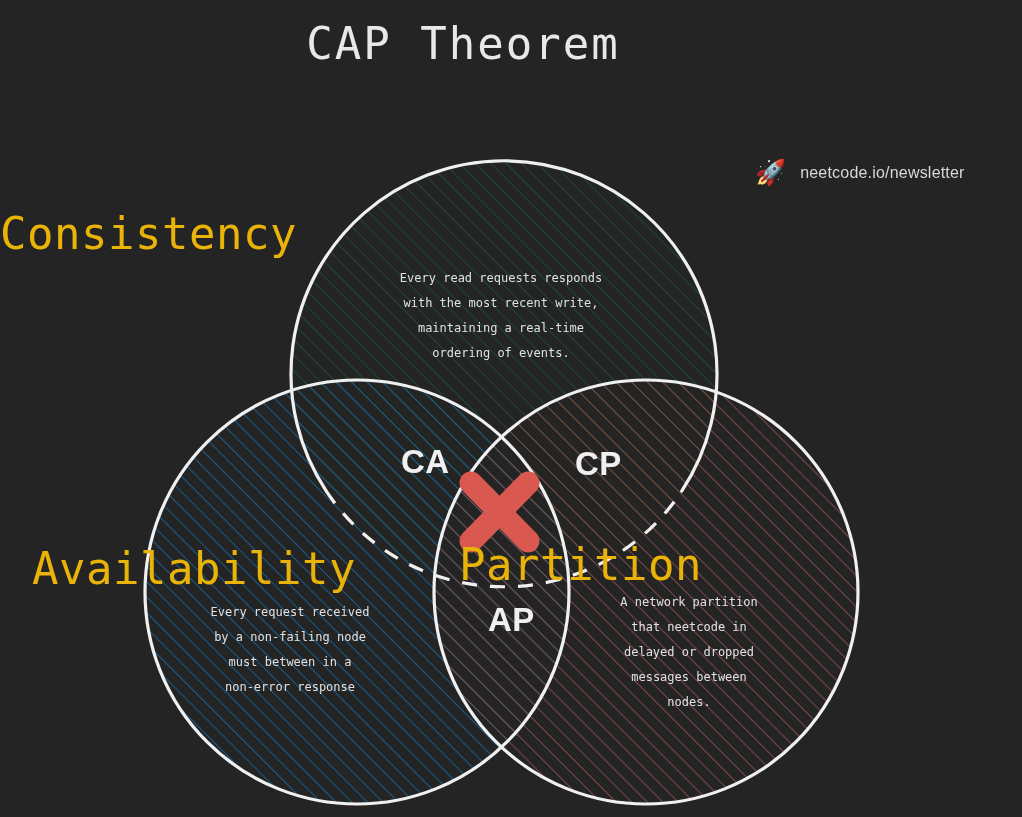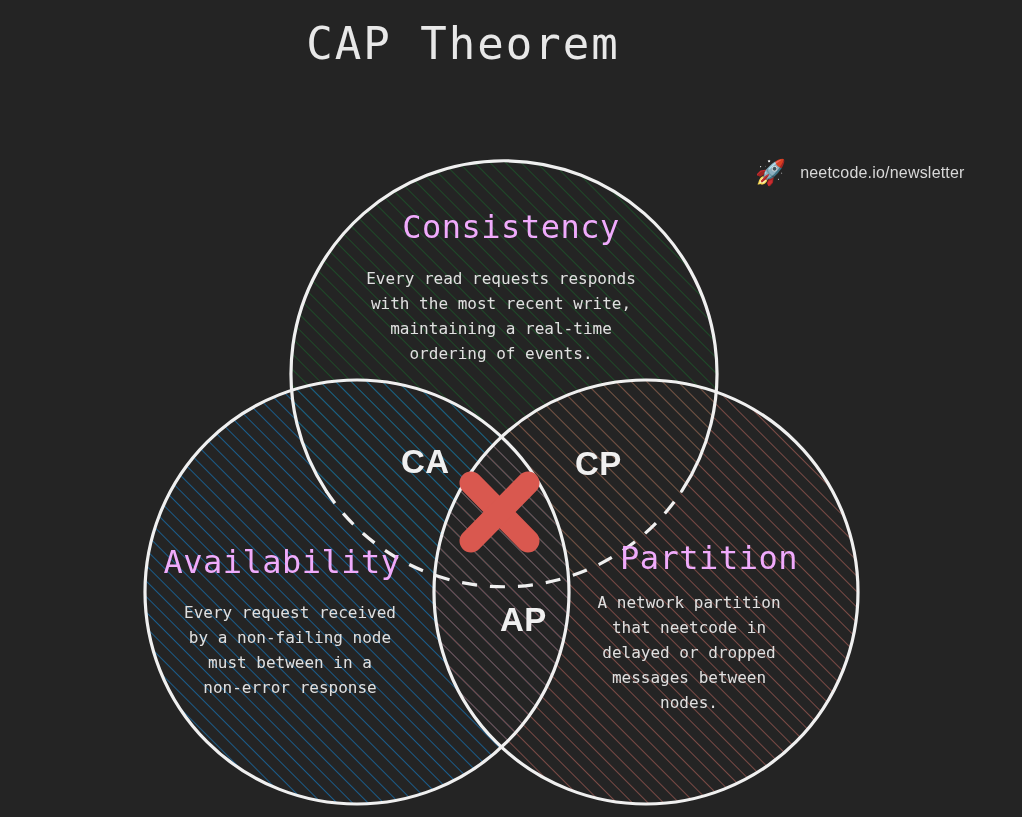--- a/index.html
+++ b/index.html
@@ -58,34 +58,33 @@
     position: absolute;
     top: 0;
     left: 0;
     width: 1022px;
     height: 817px;
   }
 
   
   .circle-title {
     position: absolute;
-    text-align: center;
-    color: #f0abfc;
+    color: #eab308;
     font-family: "DejaVu Sans Mono", "Liberation Mono", monospace;
-    font-size: 32px;
+    font-size: 44px;
     font-weight: 400;
     white-space: nowrap;
     letter-spacing: 0.5px;
   }
   .circle-body {
     position: absolute;
     text-align: center;
     color: #e0e0e0;
     font-family: "DejaVu Sans Mono", "Liberation Mono", monospace;
-    font-size: 16px;
+    font-size: 12px;
     line-height: 25px;
     white-space: pre-line;
     letter-spacing: 0px;
   }
   .overlap-label {
     position: absolute;
     color: #f0f0f0;
     font-family: "Liberation Sans", "DejaVu Sans", sans-serif;
     font-size: 33px;
     font-weight: bold;
@@ -98,21 +97,21 @@
   #b-consistency { top: 266px; left: 251px; width: 500px; }
 
   #t-availability { top: 543px; left: 32px; width: 500px; }
   #b-availability { top: 600px; left: 40px; width: 500px; }
 
   #t-partition  { top: 539px; left: 459px; width: 500px; }
   #b-partition  { top: 590px; left: 464px; width: 450px; }
 
   #lbl-ca { top: 443px; left: 378px; margin-left: 23px; }
   #lbl-cp { top: 445px; left: 575px; }
-  #lbl-ap { top: 601px; left: 500px; text-align: center; }
+  #lbl-ap { top: 601px; left: 488px; text-align: center; }
 </style>
 </head>
 <body>
 
 <div id="stage">
 
   <div id="title">CAP Theorem</div>
 
   <div id="watermark">
     <span class="rocket">🚀</span>

